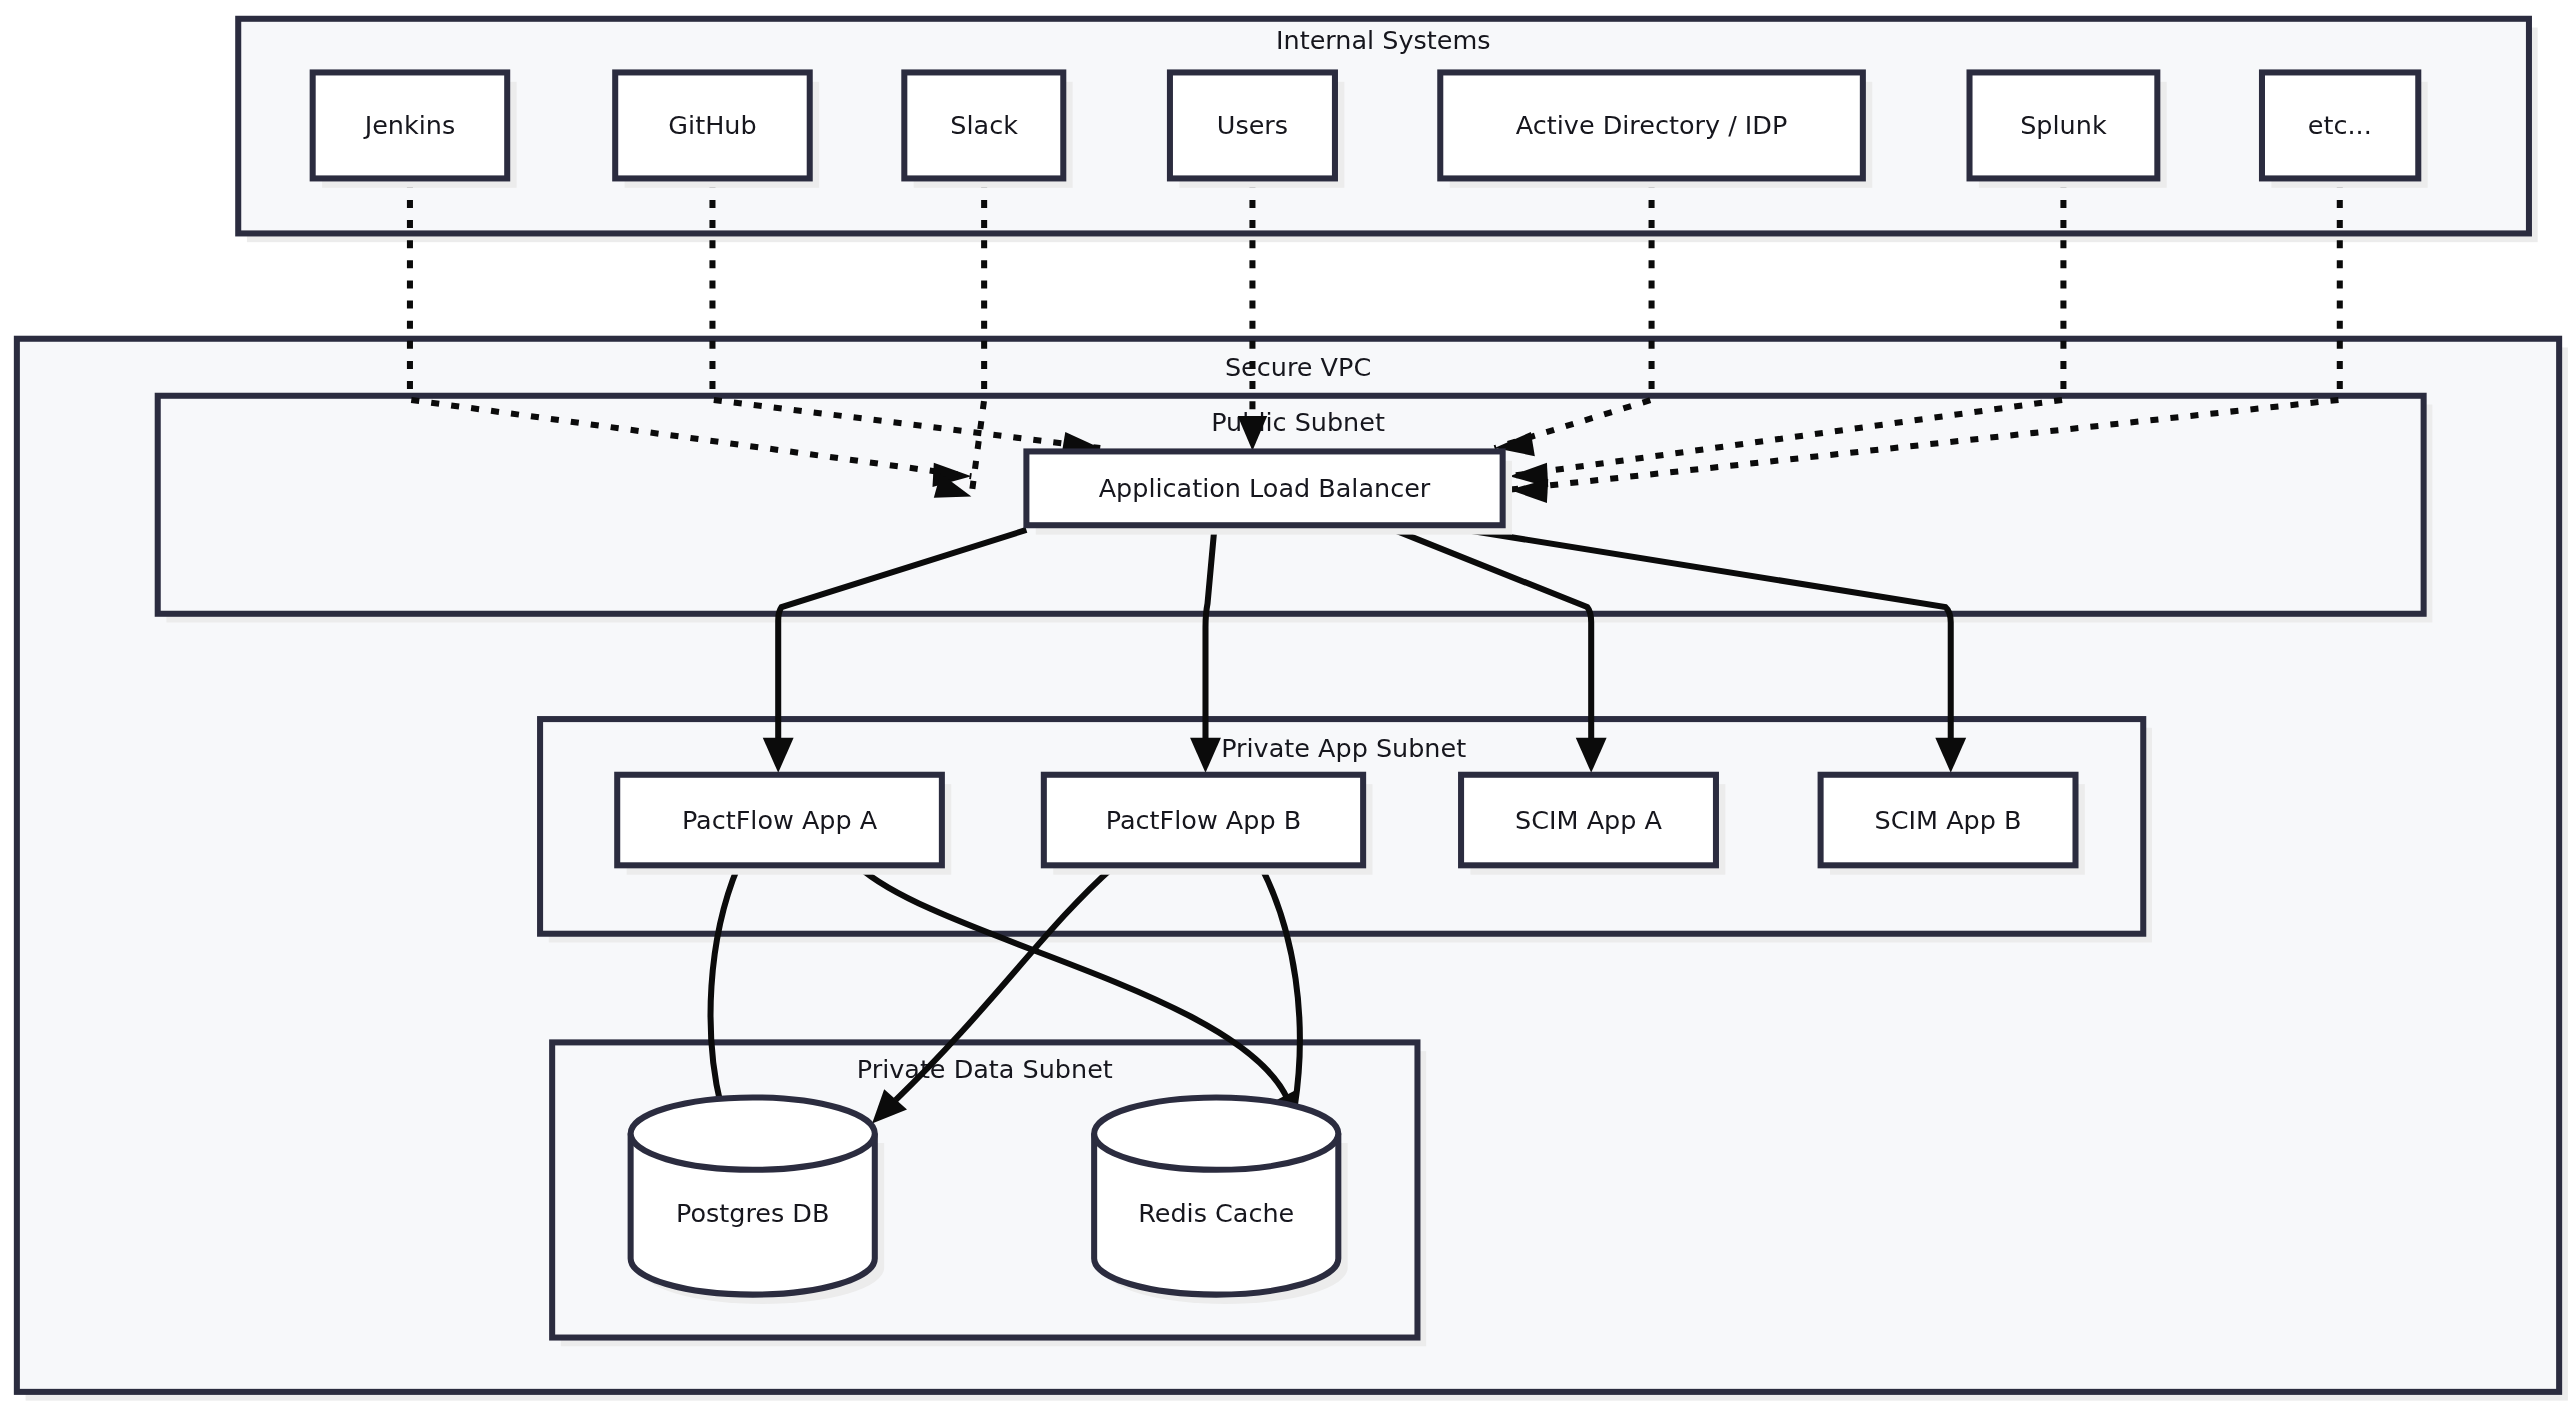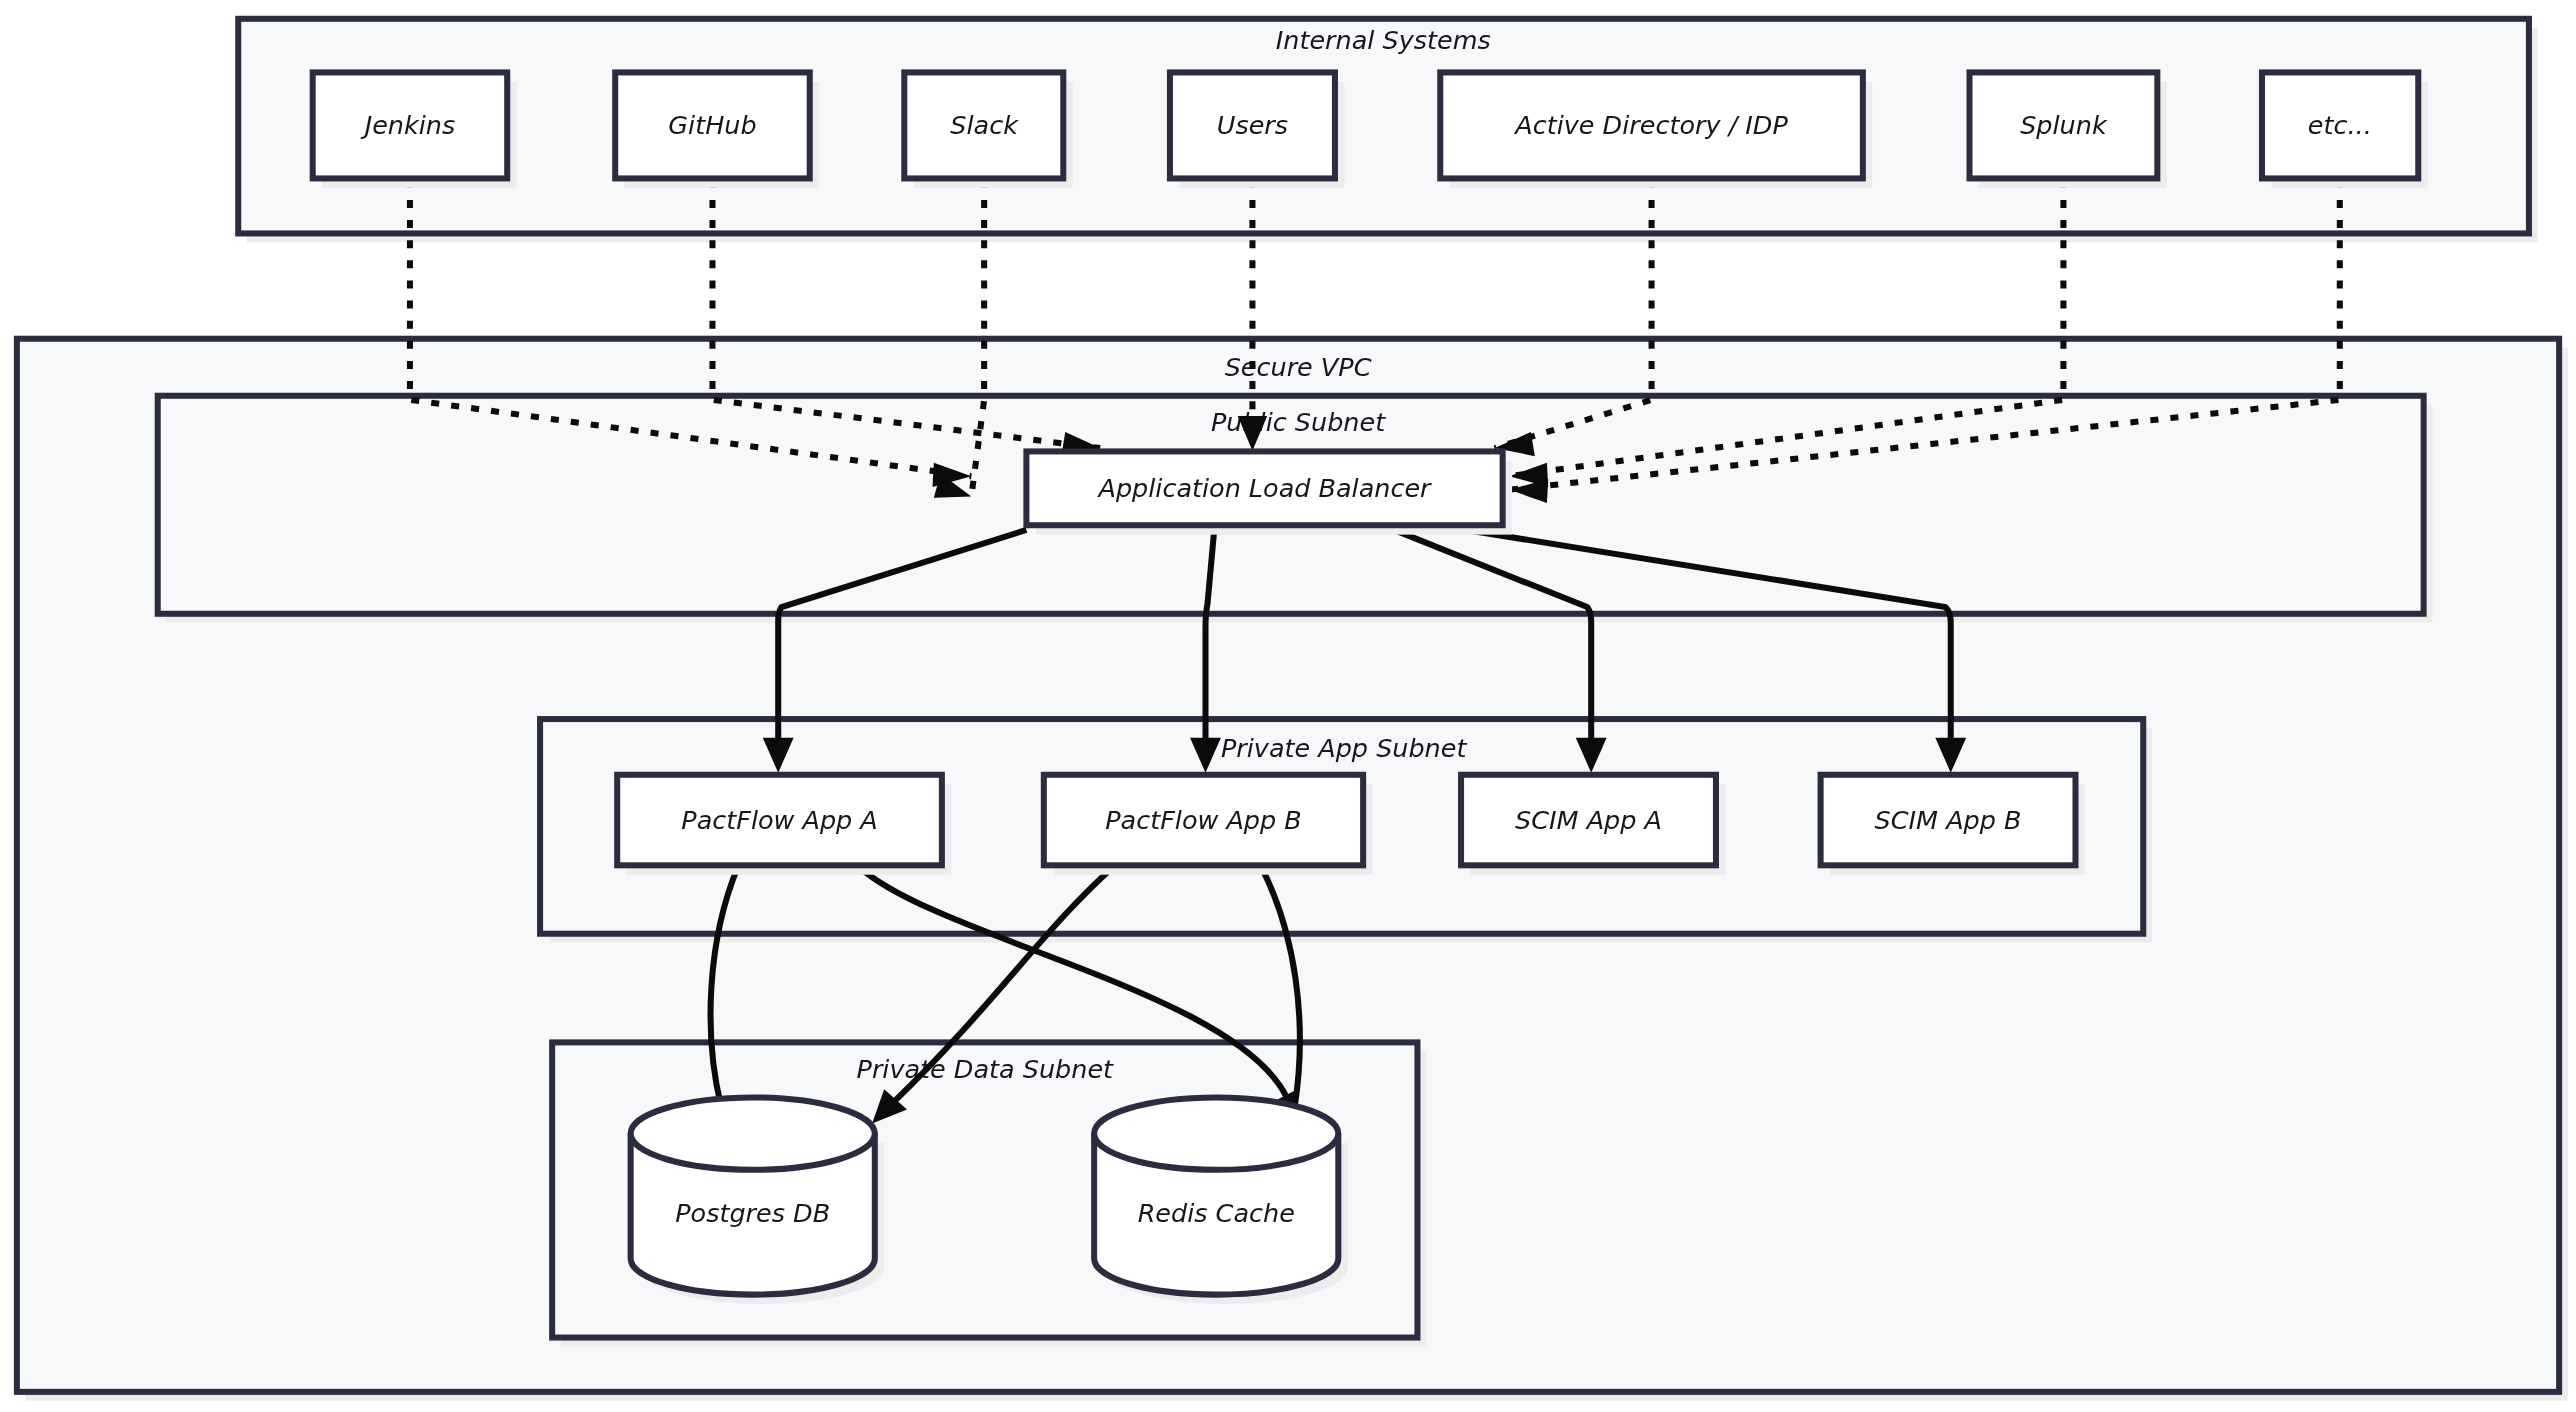--- a/index.html
+++ b/index.html
@@ -10,21 +10,20 @@
   body {
     width: 2576px;
     height: 1412px;
     font-family: "DejaVu Sans", "Liberation Sans", sans-serif;
     overflow: hidden;
   }
   #diagram-root {
     position: relative;
     width: 2576px;
     height: 1412px;
-    font-style: italic;
   }
   svg.diagram-svg {
     display: block;
     width: 2576px;
     height: 1412px;
   }
   .cluster-rect {
     fill: #f7f8fa;
     stroke: #2b2c3f;
     stroke-width: 9;

